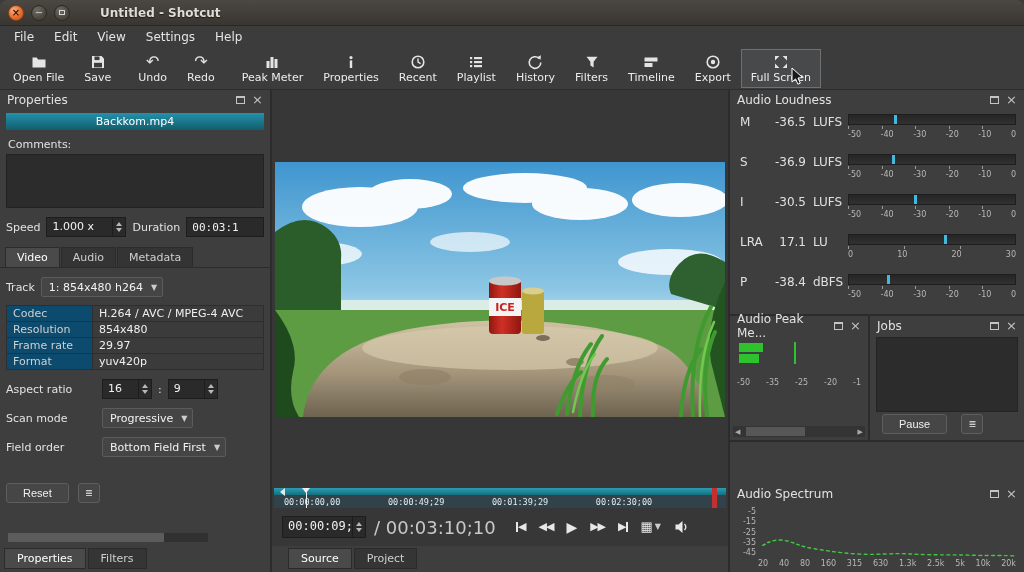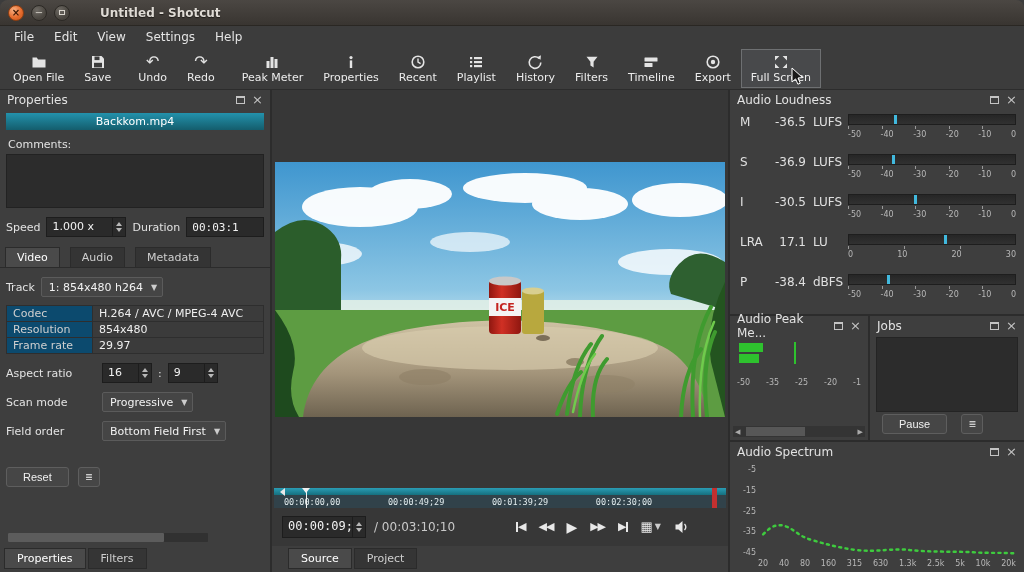--- a/index.html
+++ b/index.html
@@ -38,21 +38,21 @@
   .plabel{font-size:11px;color:#e2e2e2;white-space:nowrap;}
   .clabel{margin:8px 8px 3px;}
   .comments{margin:0 6px;height:54px;background:#2c2c2c;border:1px solid #222;}
   .prow{display:flex;align-items:center;gap:6px;margin:9px 6px 0;}
   .spinbox{display:flex;align-items:stretch;background:#2a2a2a;border:1px solid #1d1d1d;height:20px;}
   .spinbox .val{padding:2px 5px;font-size:11px;color:#f2f2f2;flex:1;white-space:nowrap;overflow:hidden;}
   .spinner{width:13px;display:flex;flex-direction:column;align-items:center;justify-content:center;gap:2px;border-left:1px solid #1d1d1d;}
   .arr-up{width:0;height:0;border:3px solid transparent;border-bottom:4px solid #b8b8b8;}
   .arr-dn{width:0;height:0;border:3px solid transparent;border-top:4px solid #b8b8b8;}
   .timebox{background:#2a2a2a;border:1px solid #1d1d1d;height:20px;font-family:"DejaVu Sans Mono","Liberation Mono",monospace;font-size:11px;color:#f2f2f2;display:flex;align-items:center;padding:0 5px;overflow:hidden;flex:1;min-width:0;text-align:right;}
-  .tabbar{display:flex;margin:10px 0 0 5px;gap:10px;}
+  .tabbar{display:flex;margin:10px 0 0 5px;gap:1px;}
   .tab{padding:3px 11px;font-size:11px;background:#343434;color:#cfcfcf;border:1px solid #2b2b2b;border-bottom:none;}
   .tab.active{background:#4a4a4a;color:#fff;}
   .tabpane{border-top:1px solid #2b2b2b;}
   .ptable{margin:8px 6px 0;border-collapse:collapse;width:calc(100% - 12px);font-size:11px;table-layout:fixed;}
   .ptable td{border:1px solid #2e2e2e;padding:1px 6px;height:16px;white-space:nowrap;overflow:hidden;}
   .ptable td.k{background:#0c4a6e;color:#cfcfcf;width:86px;}
   .ptable td.v{background:#3b3b3b;color:#f0f0f0;}
   .combo{display:flex;align-items:center;background:#454545;border:1px solid #5b5b5b;border-radius:2px;height:20px;padding:0 5px 0 7px;font-size:11px;color:#f2f2f2;gap:8px;}
   .caret{font-size:8px;color:#cccccc;}
   .lab95{width:90px;}
@@ -72,34 +72,34 @@
   .srange{position:absolute;left:0;right:0;top:0;height:7px;background:linear-gradient(#2a9cb4,#15707f);}
   .lmark{position:absolute;left:2px;top:0;width:0;height:0;border:4px solid transparent;border-right:5px solid #e8e8e8;}
   .trimr{position:absolute;right:9px;top:0;width:5px;height:20px;background:#c23030;}
   .playhead{position:absolute;left:7%;top:0;bottom:0;width:1px;background:#f0f0f0;}
   .playhead::before{content:"";position:absolute;top:0;left:-4px;border:4px solid transparent;border-top:5px solid #f0f0f0;}
   .rtimes{position:absolute;left:0;right:0;top:7px;bottom:0;display:flex;align-items:center;font-family:"DejaVu Sans Mono","Liberation Mono",monospace;font-size:8.5px;color:#e2ecee;}
   .rtimes span{width:23%;padding-left:10px;white-space:nowrap;}
   .controls{height:38px;display:flex;align-items:center;padding:0 10px;gap:8px;flex:none;}
   .curtime{width:84px;height:22px;flex:none;}
   .curtime .val{font-family:"DejaVu Sans Mono","Liberation Mono",monospace;font-size:12px;}
-  .total{font-size:12px;color:#c9c9c9;white-space:nowrap;}
+  .total{font-size:18px;color:#c9c9c9;white-space:nowrap;}
   .transport{margin-left:auto;display:flex;align-items:center;gap:13px;padding-right:28px;color:#e8e8e8;}
   .tctl{display:flex;align-items:center;font-size:11px;letter-spacing:-1px;line-height:12px;}
   .tctl .vbar{width:2px;height:10px;background:#e8e8e8;display:inline-block;}
   .tctl.play{font-size:14px;letter-spacing:0;}
   .tctl.grid{font-size:13px;letter-spacing:0;gap:2px;}
   .ctabs{height:26px;display:flex;gap:2px;padding:0 16px 3px;align-items:flex-end;flex:none;background:#3e3e3e;}
   
   .sect{display:flex;flex-direction:column;background:#3e3e3e;}
   .loudness{height:226px;border-bottom:2px solid #2c2c2c;}
   .midrow{height:126px;display:flex;border-bottom:2px solid #2c2c2c;flex:none;}
   .peak{width:140px;border-right:2px solid #2c2c2c;}
   .jobs{flex:1;}
-  .spectrum{flex:1;min-height:0;}
+  .spectrum{flex:1;min-height:0;margin-top:42px;}
   .lrow{display:flex;align-items:flex-start;padding:3px 8px 0 10px;height:40px;}
   .llabel{width:30px;font-size:12px;padding-top:2px;}
   .lvalue{width:36px;font-size:12px;text-align:right;padding-top:2px;}
   .lunit{width:42px;font-size:12px;padding-left:7px;padding-top:2px;}
   .lmeter{flex:1;padding-top:1px;}
   .groove{height:11px;background:linear-gradient(#262626,#313131);border:1px solid #1e1e1e;position:relative;}
   .lind{position:absolute;top:0;bottom:0;width:3px;background:#41b9de;}
   .tickmarks{height:3px;margin-top:1px;}
   .t6{background-image:repeating-linear-gradient(to right,#9a9a9a 0 1px,transparent 1px 20%);}
   .t4{background-image:repeating-linear-gradient(to right,#9a9a9a 0 1px,transparent 1px 33.33%);}
@@ -306,20 +306,24 @@
                 <td class="k">Codec</td>
                 <td class="v">H.264 / AVC / MPEG-4 AVC</td>
               </tr>
           <tr>
                 <td class="k">Resolution</td>
                 <td class="v">854x480</td>
               </tr>
           <tr>
                 <td class="k">Frame rate</td>
                 <td class="v">29.97</td>
+              </tr>
+          <tr>
+                <td class="k">Format</td>
+                <td class="v">yuv420p</td>
               </tr>
         </tbody>
           </table>
         <div class="prow">
           <span class="plabel lab95">Aspect ratio</span>
           <div class="spinbox" style="width:50px;">
             <span class="val">16</span>
             <span class="spinner">
                 <i class="arr-up"></i>
                 <i class="arr-dn"></i>

